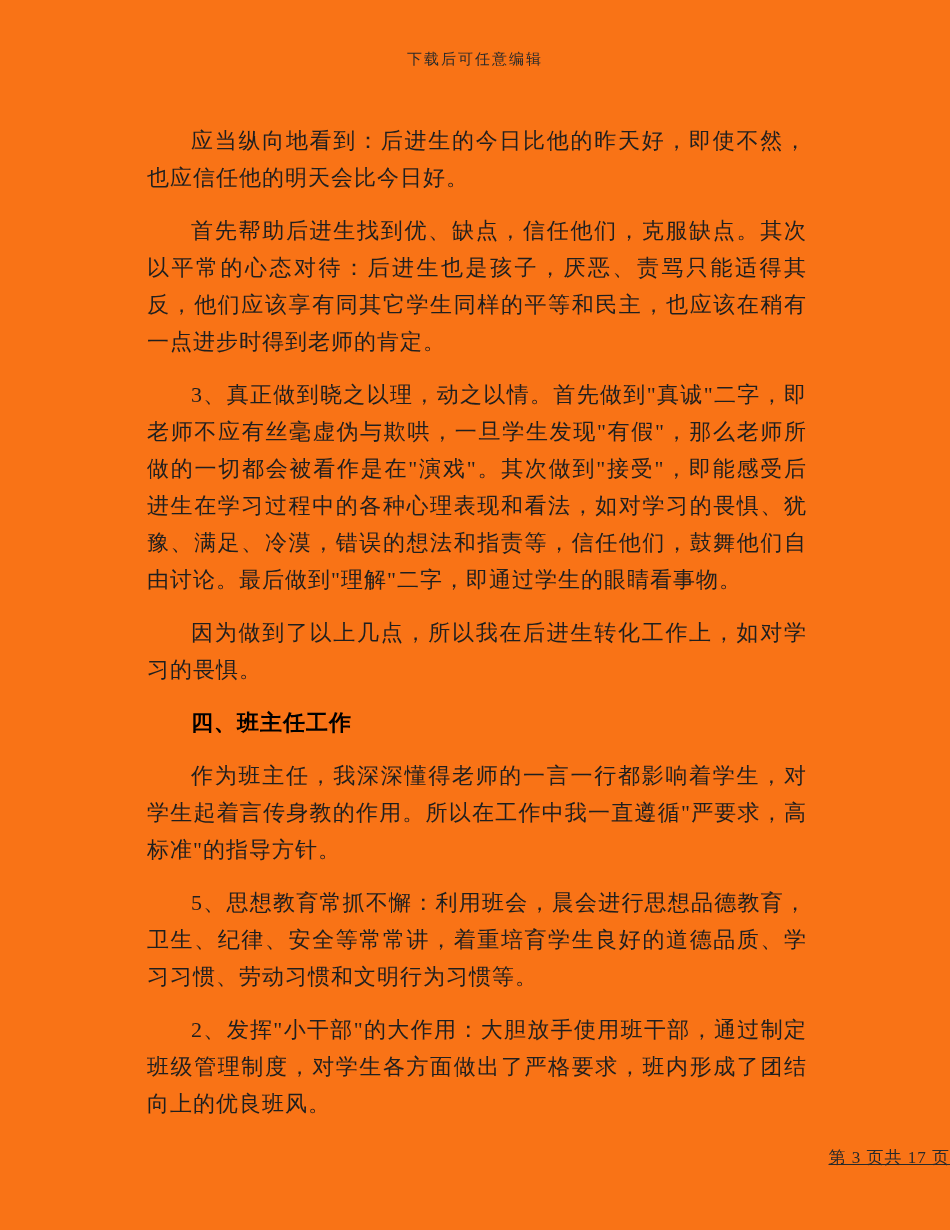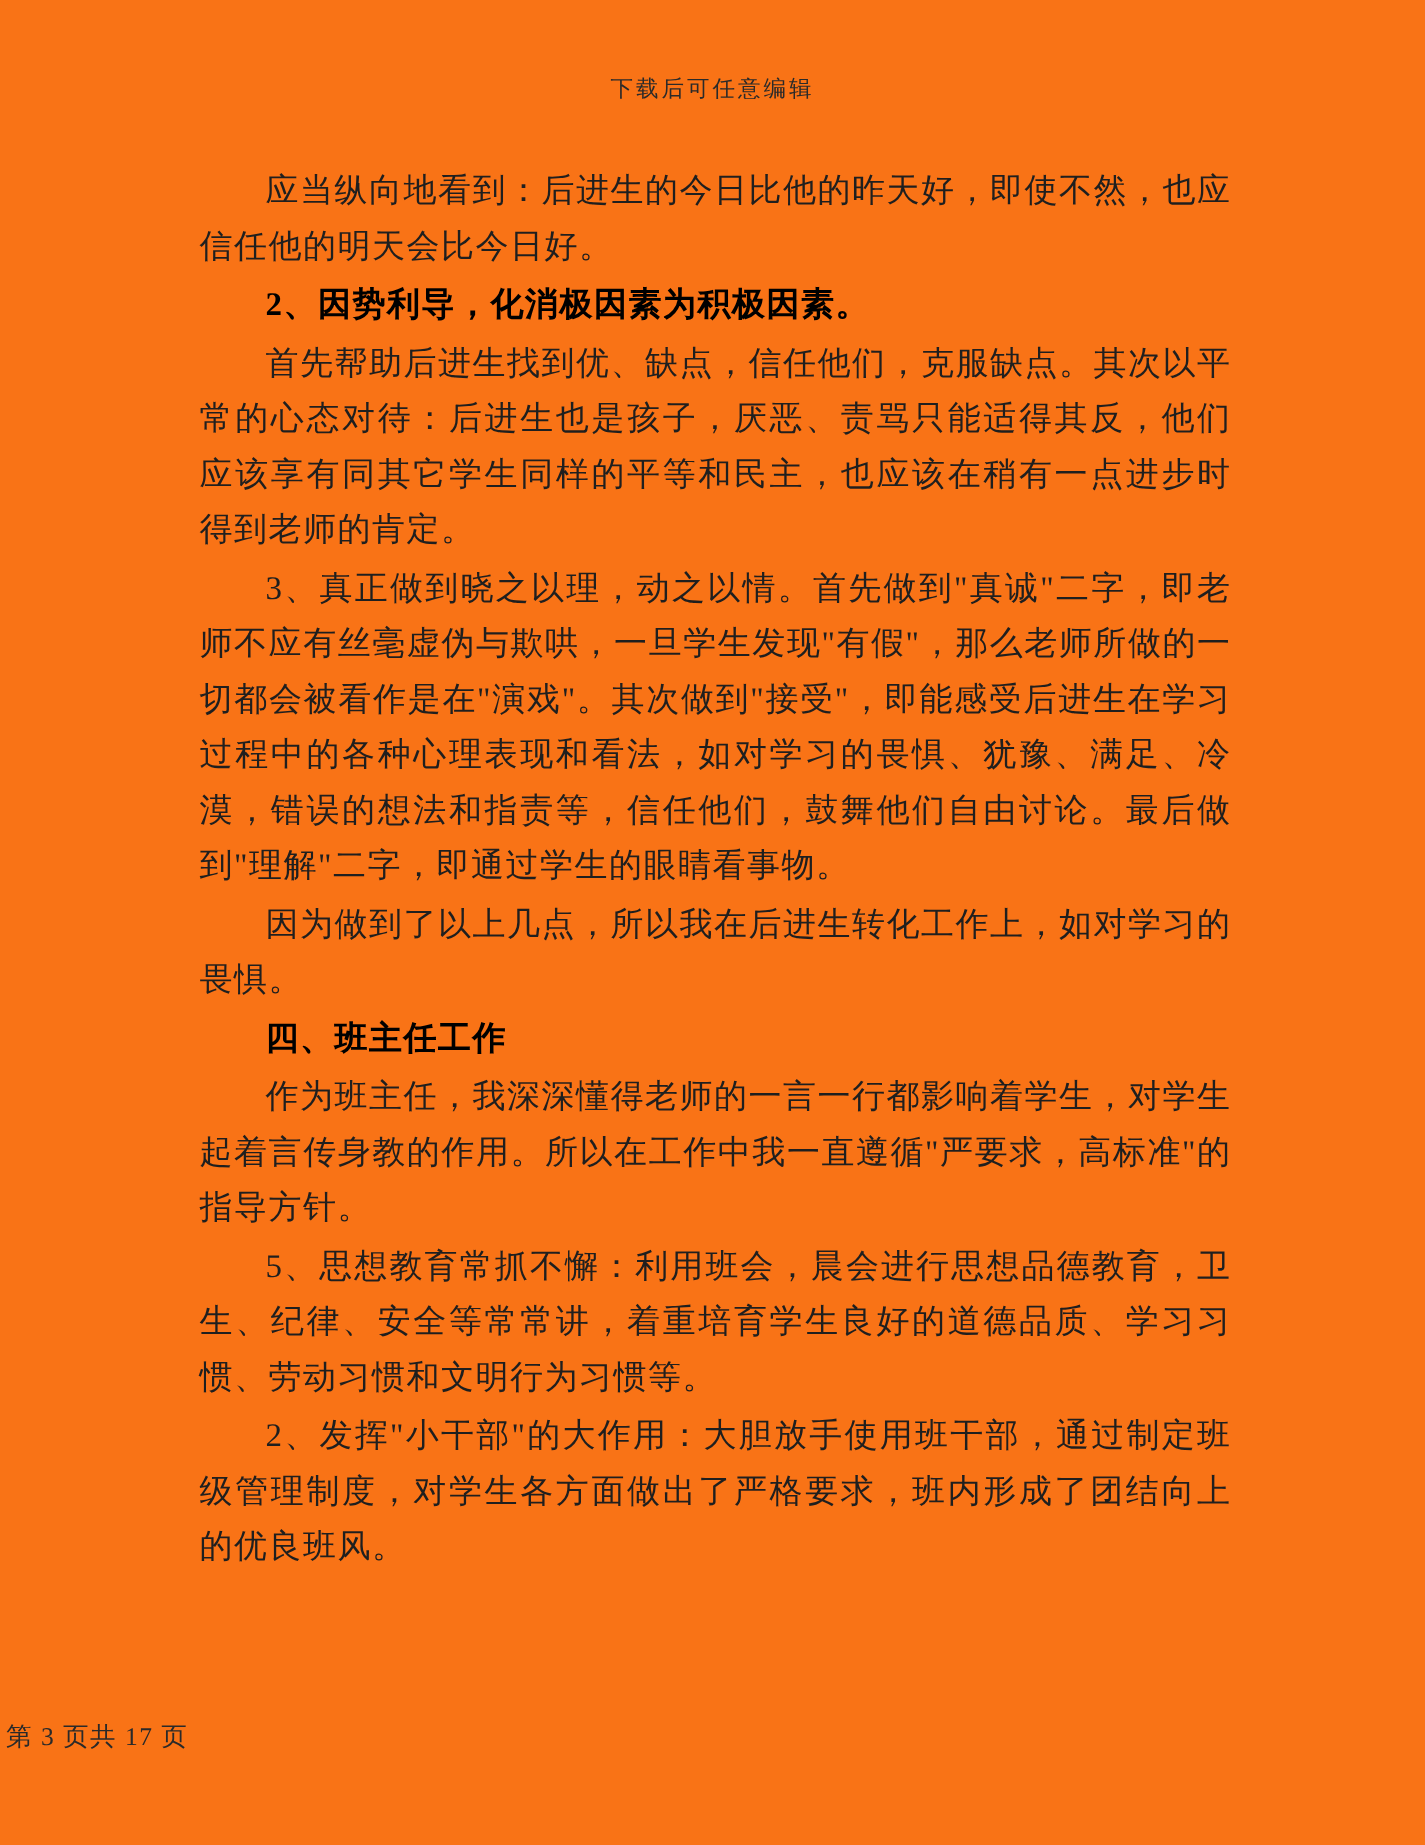--- a/index.html
+++ b/index.html
@@ -31,49 +31,49 @@
     left: 131px;
     top: 106px;
     width: 692px;
     font-size: 22px;
     line-height: 37px;
     letter-spacing: 1px;
     text-align: justify;
     text-justify: inter-ideograph;
   }
   .doc-body p {
-    margin: 2px;
+    margin: 16px;
     padding: 0;
     text-indent: 2em;
   }
   .doc-body p.heading {
     font-weight: 700;
     color: #000000;
   }
   .doc-footer {
     position: absolute;
     top: 1146px;
-    left: 4px;
+    left: 16px;
     right: 0;
-    text-align: left;
+    text-align: right;
     font-size: 17px;
     letter-spacing: 1px;
     color: #2a2a2a;
+    text-decoration: underline;
   }
 </style>
 </head>
 <body>
 
 <div class="page">
 
   <div class="doc-header">下载后可任意编辑</div>
 
   <div class="doc-body">
     <p class="body">应当纵向地看到：后进生的今日比他的昨天好，即使不然，也应信任他的明天会比今日好。</p>
-    <p class="heading">2、因势利导，化消极因素为积极因素。</p>
     <p class="body">首先帮助后进生找到优、缺点，信任他们，克服缺点。其次以平常的心态对待：后进生也是孩子，厌恶、责骂只能适得其反，他们应该享有同其它学生同样的平等和民主，也应该在稍有一点进步时得到老师的肯定。</p>
     <p class="body">3、真正做到晓之以理，动之以情。首先做到"真诚"二字，即老师不应有丝毫虚伪与欺哄，一旦学生发现"有假"，那么老师所做的一切都会被看作是在"演戏"。其次做到"接受"，即能感受后进生在学习过程中的各种心理表现和看法，如对学习的畏惧、犹豫、满足、冷漠，错误的想法和指责等，信任他们，鼓舞他们自由讨论。最后做到"理解"二字，即通过学生的眼睛看事物。</p>
     <p class="body">因为做到了以上几点，所以我在后进生转化工作上，如对学习的畏惧。</p>
     <p class="heading">四、班主任工作</p>
     <p class="body">作为班主任，我深深懂得老师的一言一行都影响着学生，对学生起着言传身教的作用。所以在工作中我一直遵循"严要求，高标准"的指导方针。</p>
     <p class="body">5、思想教育常抓不懈：利用班会，晨会进行思想品德教育，卫生、纪律、安全等常常讲，着重培育学生良好的道德品质、学习习惯、劳动习惯和文明行为习惯等。</p>
     <p class="body">2、发挥"小干部"的大作用：大胆放手使用班干部，通过制定班级管理制度，对学生各方面做出了严格要求，班内形成了团结向上的优良班风。</p>
   </div>
 
   <div class="doc-footer">第 3 页共 17 页</div>

